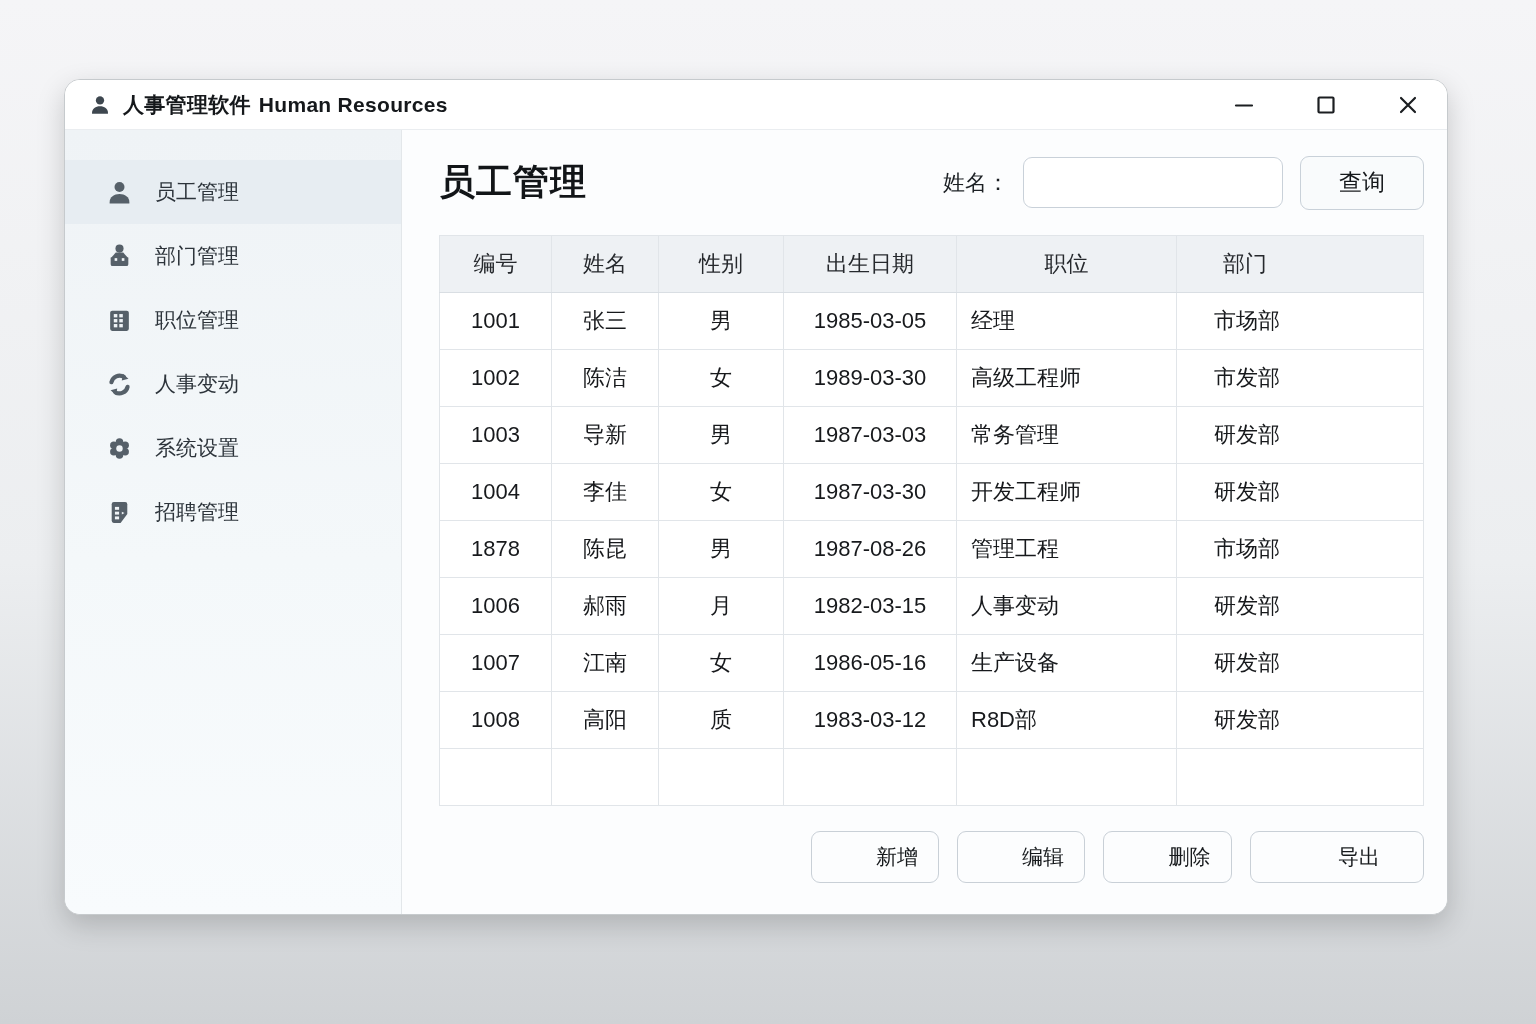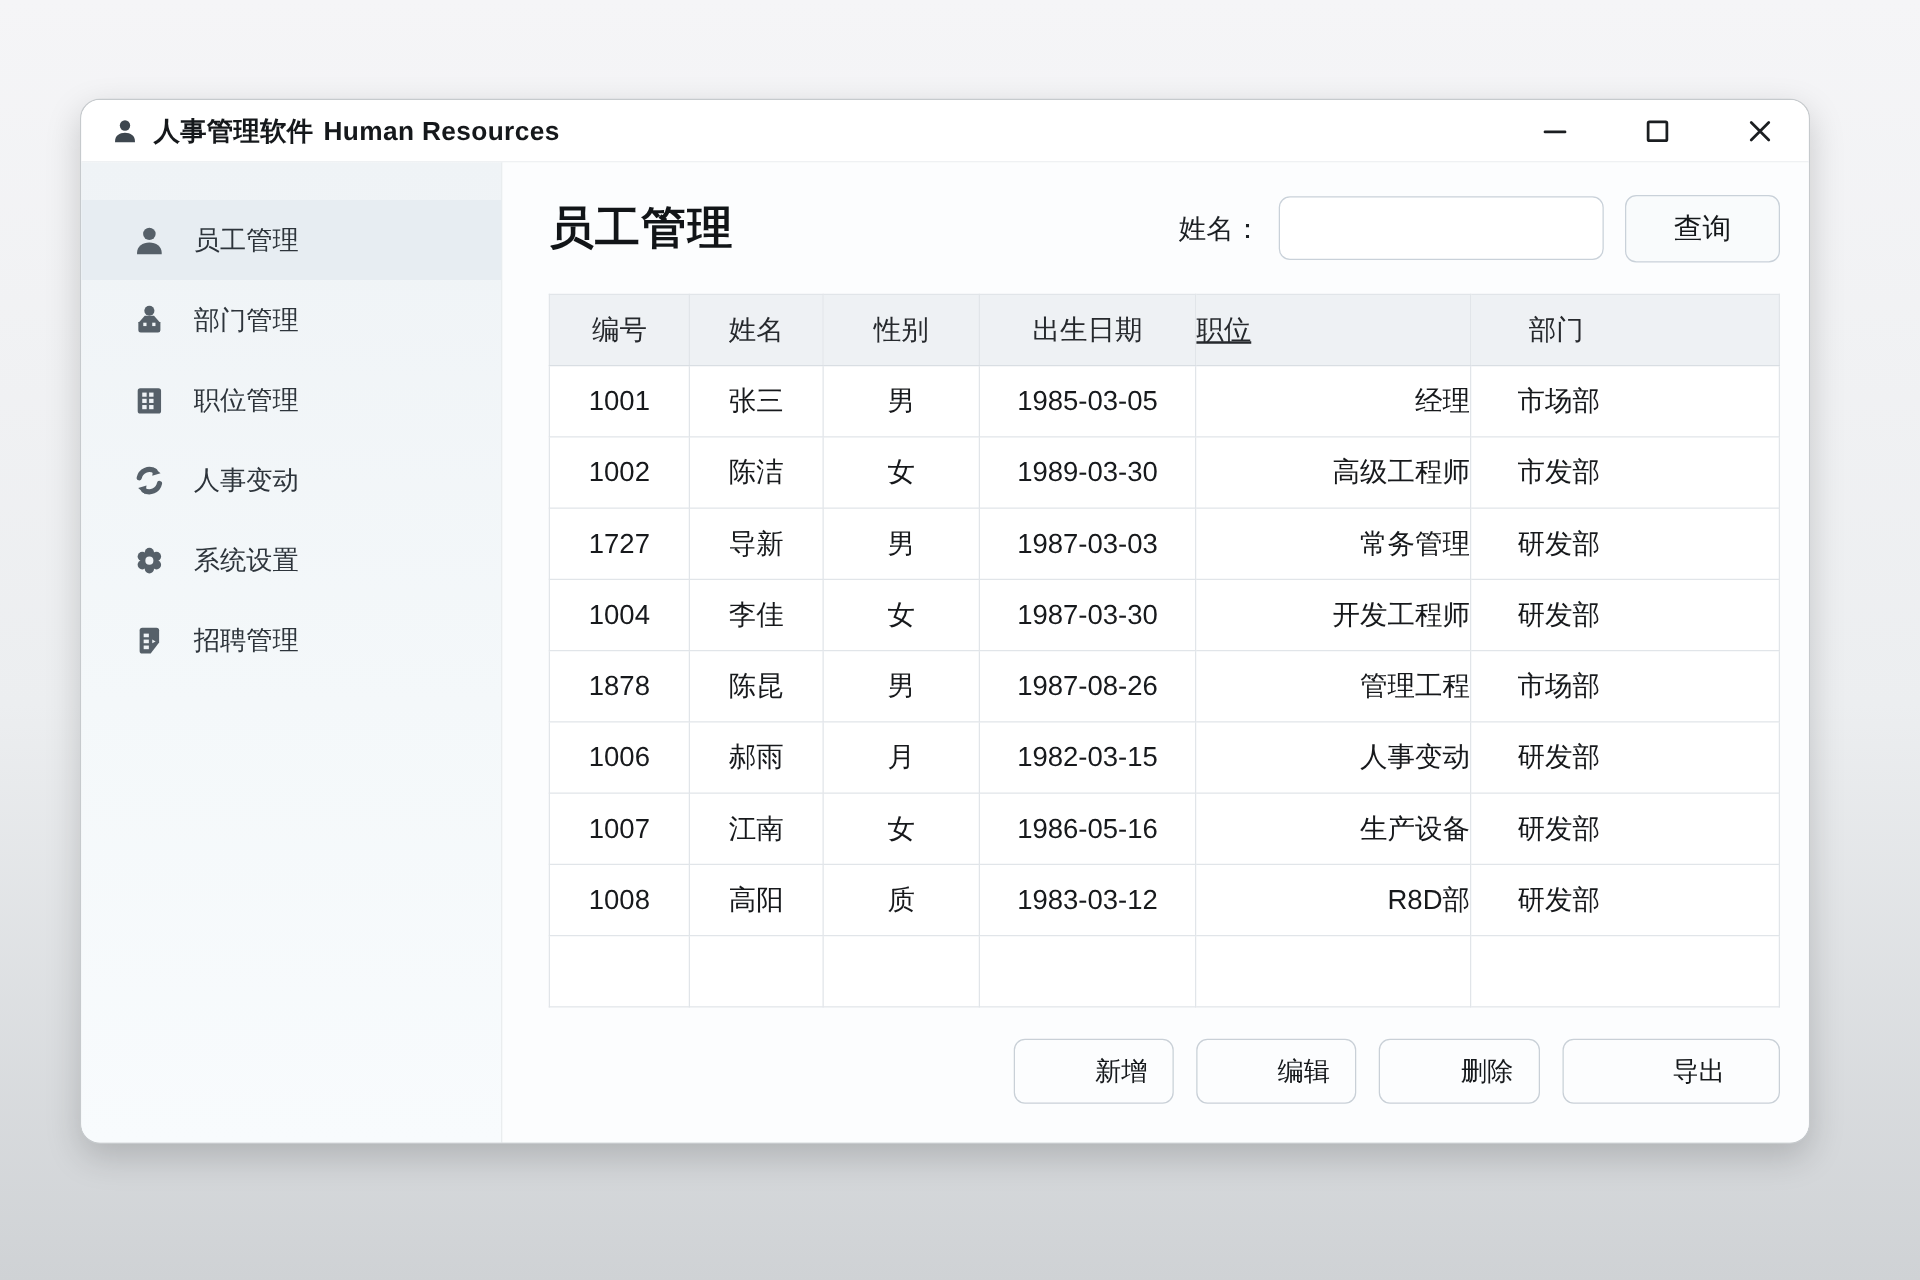--- a/index.html
+++ b/index.html
@@ -41,22 +41,22 @@
     background:#ffffff; font-size:21px; padding:0 14px; outline:none; }
   .search-btn { width:124px; height:54px; margin-left:17px; border:1px solid #c9d1d9;
     border-radius:9px; background:#f9fbfc; font-size:23px; color:#15181b; cursor:pointer;
     font-family:inherit; }
   
   table { border-collapse:collapse; table-layout:fixed; width:984px; background:#ffffff;
     border:1px solid #d6dbe0; font-size:22px; color:#17191c; }
   th, td { border:1px solid #e1e5e9; height:57px; text-align:center; font-weight:normal;
     white-space:nowrap; overflow:hidden; }
   thead th { background:#eef1f4; color:#26292d; border-bottom:1px solid #d9dee3; }
-  td.c-pos, th.c-pos-h { text-align:right; padding-left:14px; }
-  th.c-pos-h { text-align:left; padding-left:0;text-decoration:underline; }
+  td.c-pos, th.c-pos-h { text-align:left; padding-left:14px; }
+  th.c-pos-h { text-align:center; padding-left:0; }
   td.c-dept { text-align:left; padding-left:37px; }
   th.c-dept-h { text-align:left; padding-left:46px; }
   tbody tr { background:#ffffff; cursor:default; }
   
   .actions { margin-top:25px; display:flex; justify-content:flex-end; gap:18px; }
   .action-btn { height:52px; border:1px solid #c9d0d7; border-radius:9px; background:#fcfdfe;
     font-size:21px; color:#16191c; cursor:pointer; font-family:inherit;padding-left:44px; }
   .w128 { width:128px; } .w129 { width:129px; } .w190 { width:174px; }
   .icon-fill { fill:#566069; }
   .icon-dark { fill:#3e474f; }
@@ -206,21 +206,21 @@
           </tr>
           <tr>
             <td>1002</td>
             <td>陈洁</td>
             <td>女</td>
             <td>1989-03-30</td>
             <td class="c-pos">高级工程师</td>
             <td class="c-dept">市发部</td>
           </tr>
           <tr>
-            <td>1727</td>
+            <td>1003</td>
             <td>导新</td>
             <td>男</td>
             <td>1987-03-03</td>
             <td class="c-pos">常务管理</td>
             <td class="c-dept">研发部</td>
           </tr>
           <tr>
             <td>1004</td>
             <td>李佳</td>
             <td>女</td>

